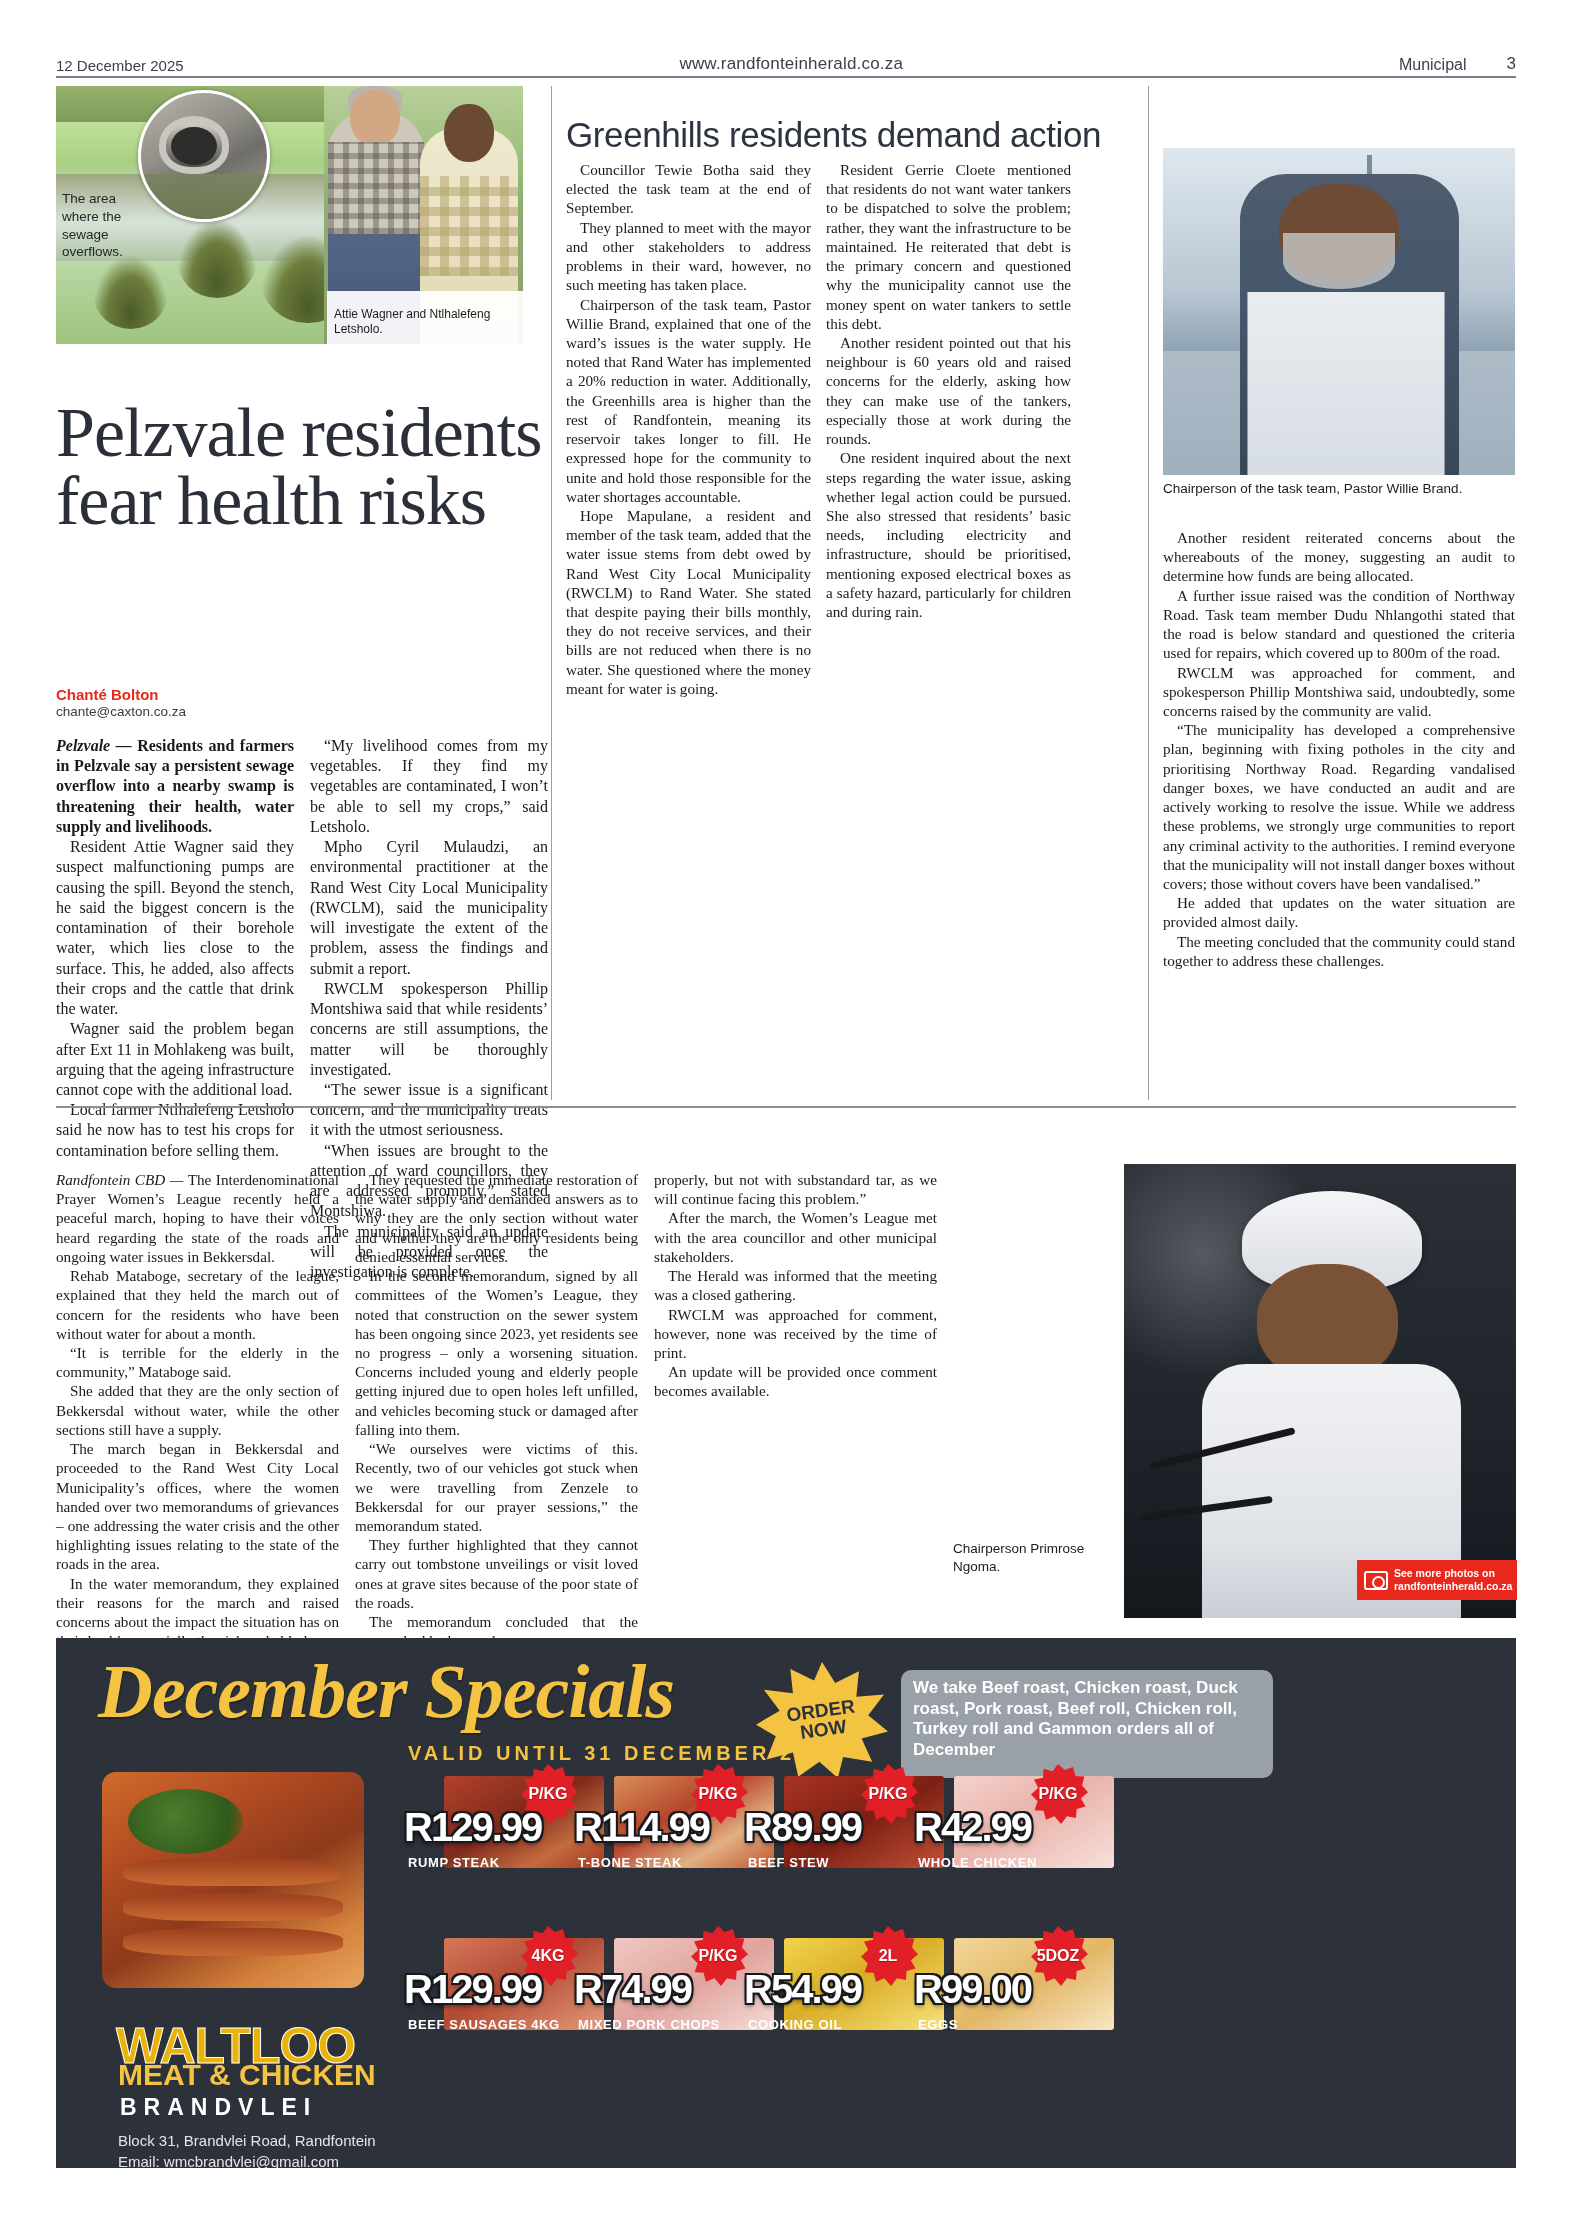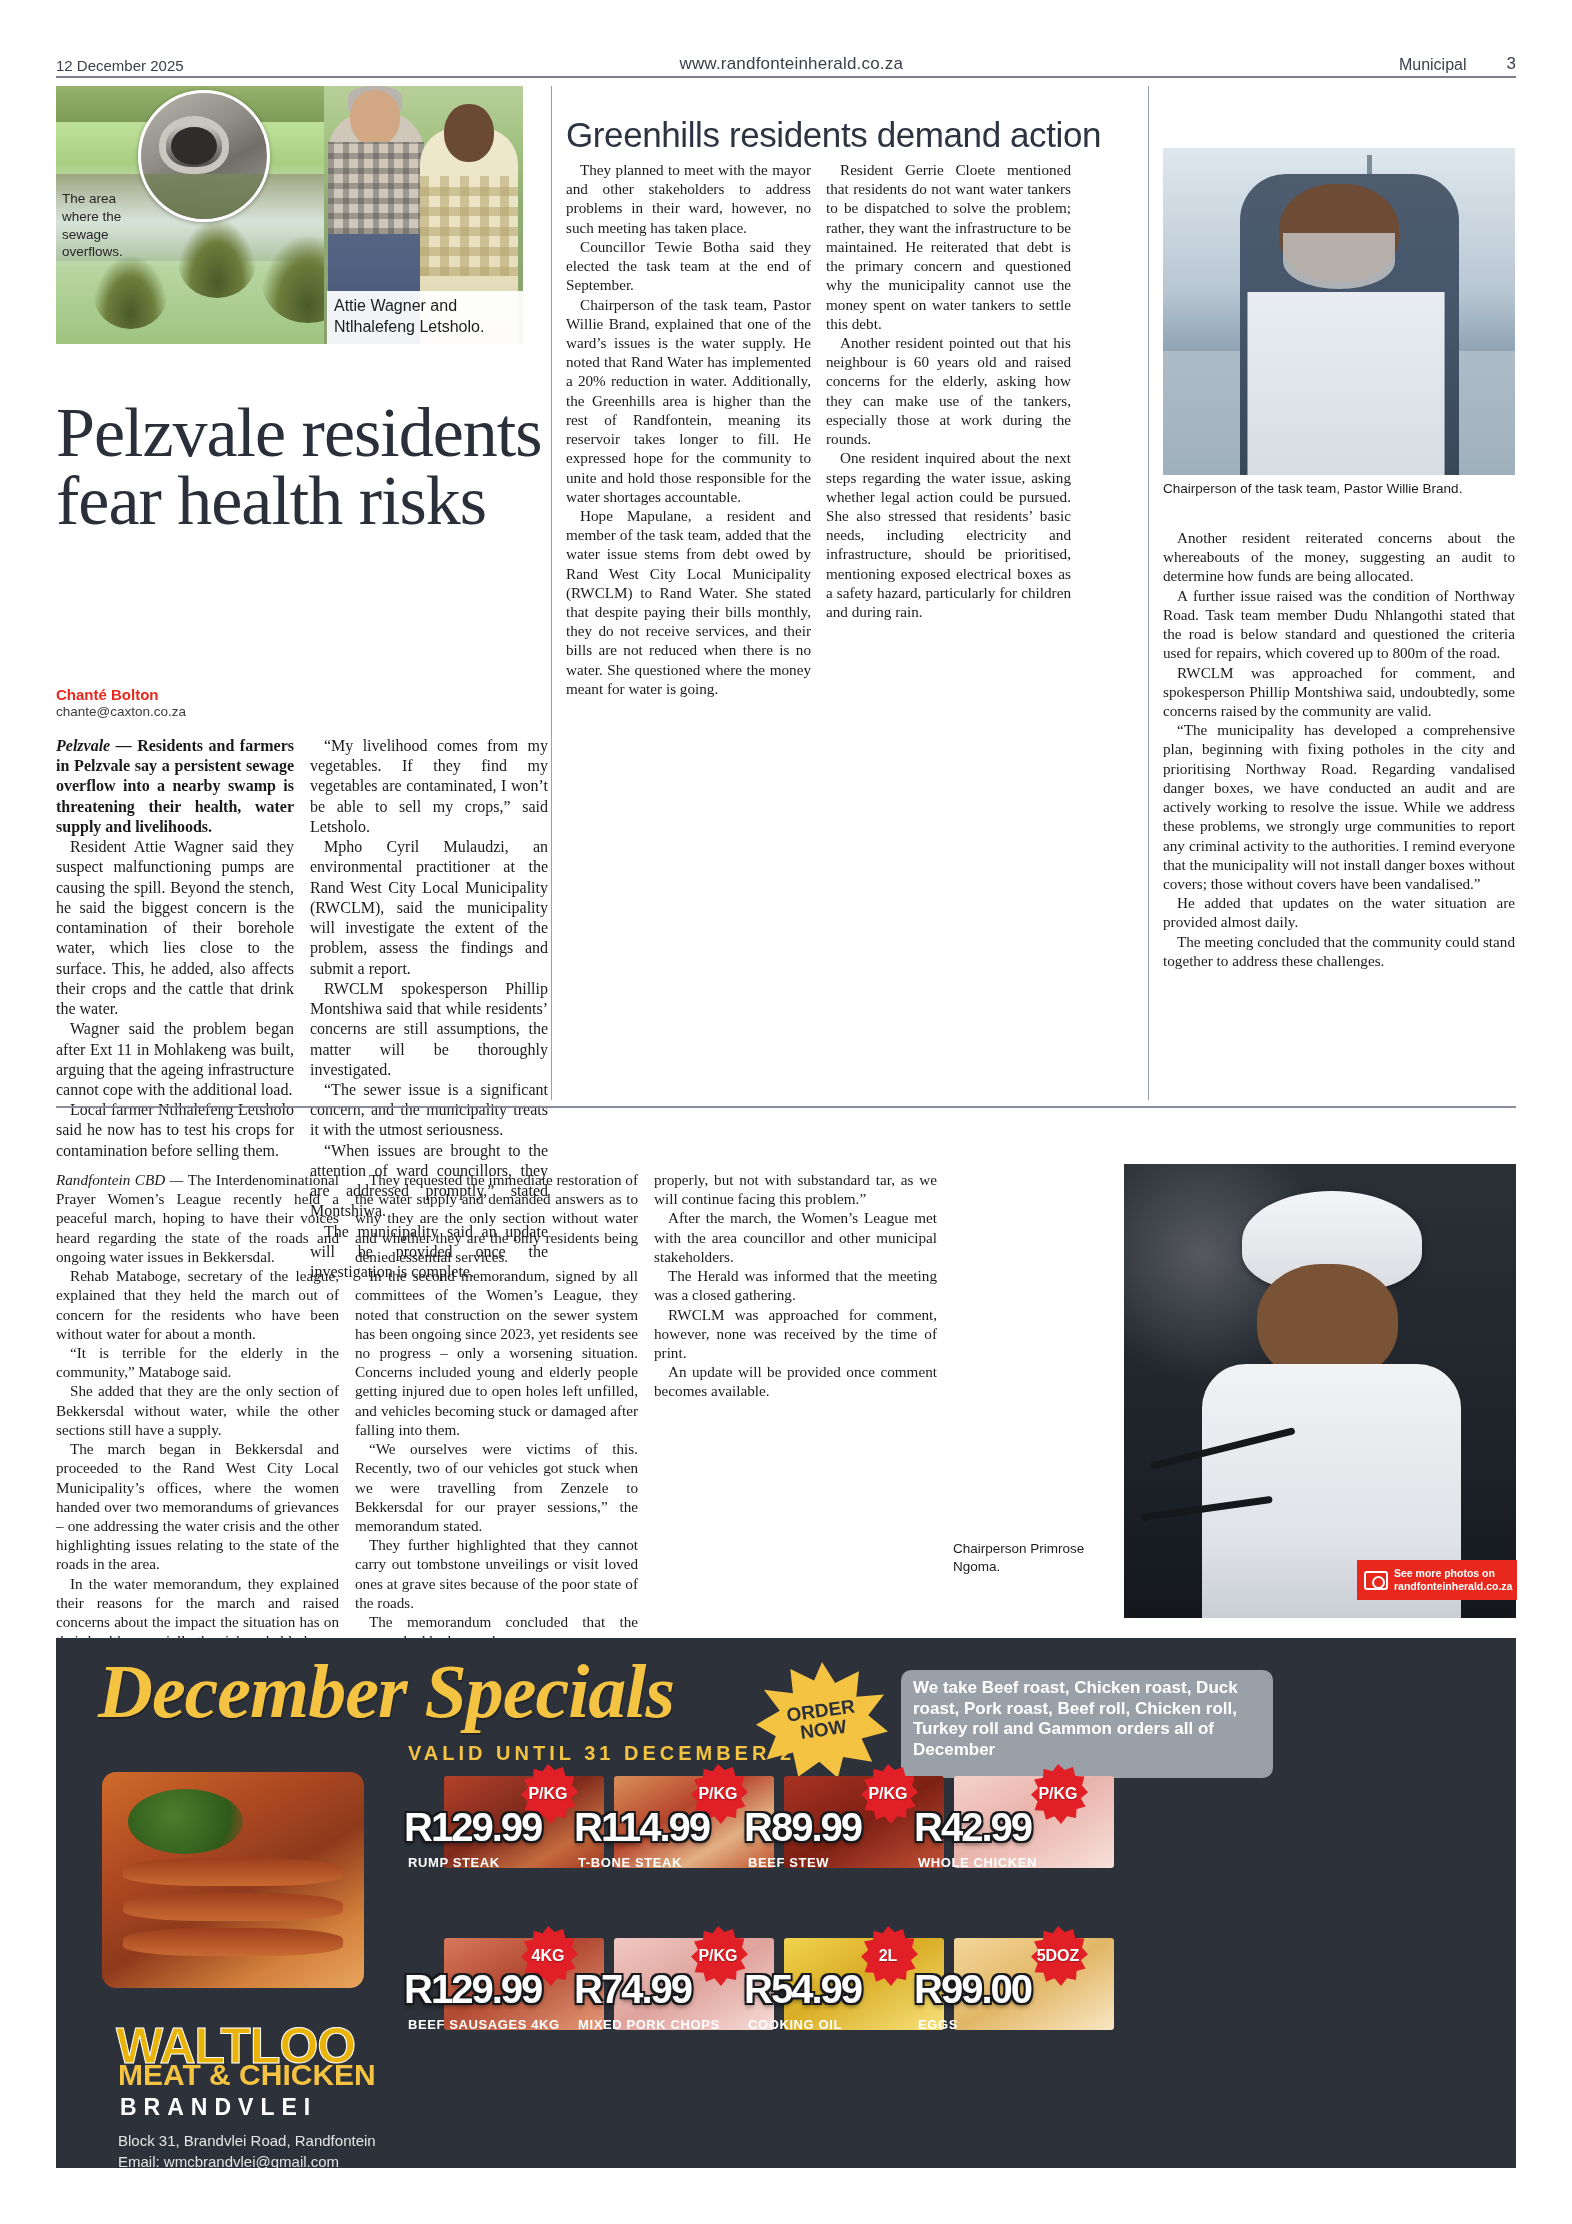--- a/index.html
+++ b/index.html
@@ -108,22 +108,22 @@
       repeating-linear-gradient(0deg,rgba(180,165,110,.55) 0 9px,transparent 9px 20px);
   }
   .cap-white {
     position:absolute; left:6px; top:104px; width:78px;
     font-family:"Liberation Sans", sans-serif; font-size:13.5px; line-height:1.32;
     color:#262626;
   }
   .cap-bar {
     position:absolute; right:0; bottom:0; width:196px;
     background:rgba(255,255,255,.93);
-    padding:5px 6px 6px 7px;
-    font-family:"Liberation Sans", sans-serif; font-size:16px; line-height:1.3; color:#1c1c1c;
+    padding:16px 6px 6px 7px;
+    font-family:"Liberation Sans", sans-serif; font-size:12px; line-height:1.3; color:#1c1c1c;
   }
 
   
   .mainhead {
     position:absolute; left:56px; top:352px; width:500px;
     font-family:"Liberation Serif", serif; font-weight:400;
     font-size:70px; line-height:.97; letter-spacing:-1px; color:#2a2f3a;
   }
 
   
@@ -429,22 +429,22 @@
     <div class="win"></div>
       <div class="winframe"></div>
     <div class="person"></div>
       <div class="face"></div>
       <div class="beard"></div>
       <div class="shirt"></div>
   </div>
   <div class="gh-cap">Chairperson of the task team, Pastor Willie Brand.</div>
 
   <div class="ghcol" id="ghc1">
+    <p>Councillor Tewie Botha said they elected the task team at the end of September.</p>
     <p>They planned to meet with the mayor and other stakeholders to address problems in their ward, however, no such meeting has taken place.</p>
-    <p>Councillor Tewie Botha said they elected the task team at the end of September.</p>
     <p>Chairperson of the task team, Pastor Willie Brand, explained that one of the ward’s issues is the water supply. He noted that Rand Water has implemented a 20% reduction in water. Additionally, the Greenhills area is higher than the rest of Randfontein, meaning its reservoir takes longer to fill. He expressed hope for the community to unite and hold those responsible for the water shortages accountable.</p>
     <p>Hope Mapulane, a resident and member of the task team, added that the water issue stems from debt owed by Rand West City Local Municipality (RWCLM) to Rand Water. She stated that despite paying their bills monthly, they do not receive services, and their bills are not reduced when there is no water. She questioned where the money meant for water is going.</p>
   </div>
   <div class="ghcol" id="ghc2">
     <p>Resident Gerrie Cloete mentioned that residents do not want water tankers to be dispatched to solve the problem; rather, they want the infrastructure to be maintained. He reiterated that debt is the primary concern and questioned why the municipality cannot use the money spent on water tankers to settle this debt.</p>
     <p>Another resident pointed out that his neighbour is 60 years old and raised concerns for the elderly, asking how they can make use of the tankers, especially those at work during the rounds.</p>
     <p>One resident inquired about the next steps regarding the water issue, asking whether legal action could be pursued. She also stressed that residents’ basic needs, including electricity and infrastructure, should be prioritised, mentioning exposed electrical boxes as a safety hazard, particularly for children and during rain.</p>
   </div>
   <div class="ghcol" id="ghc3">
     <p>Another resident reiterated concerns about the whereabouts of the money, suggesting an audit to determine how funds are being allocated.</p>

